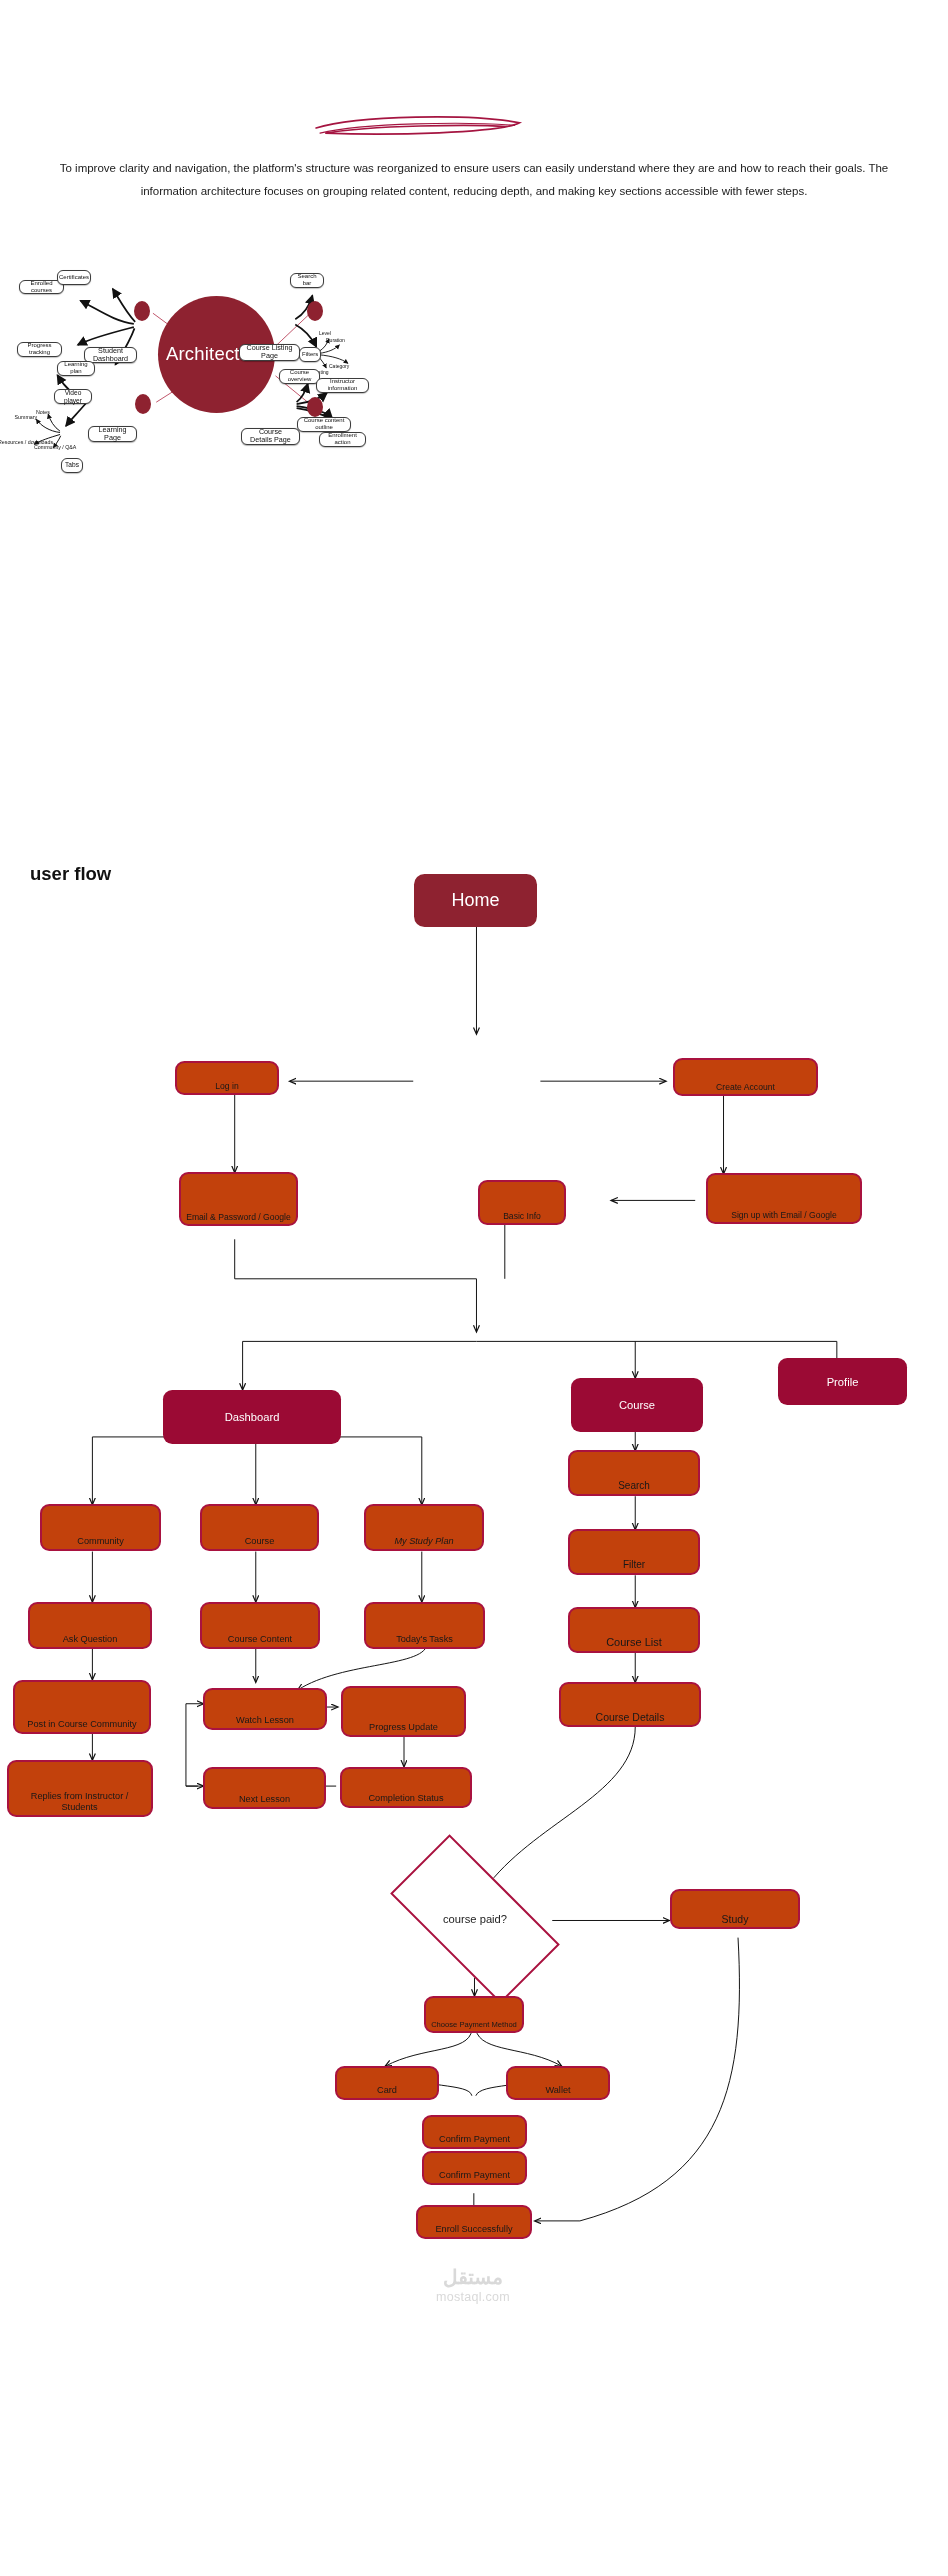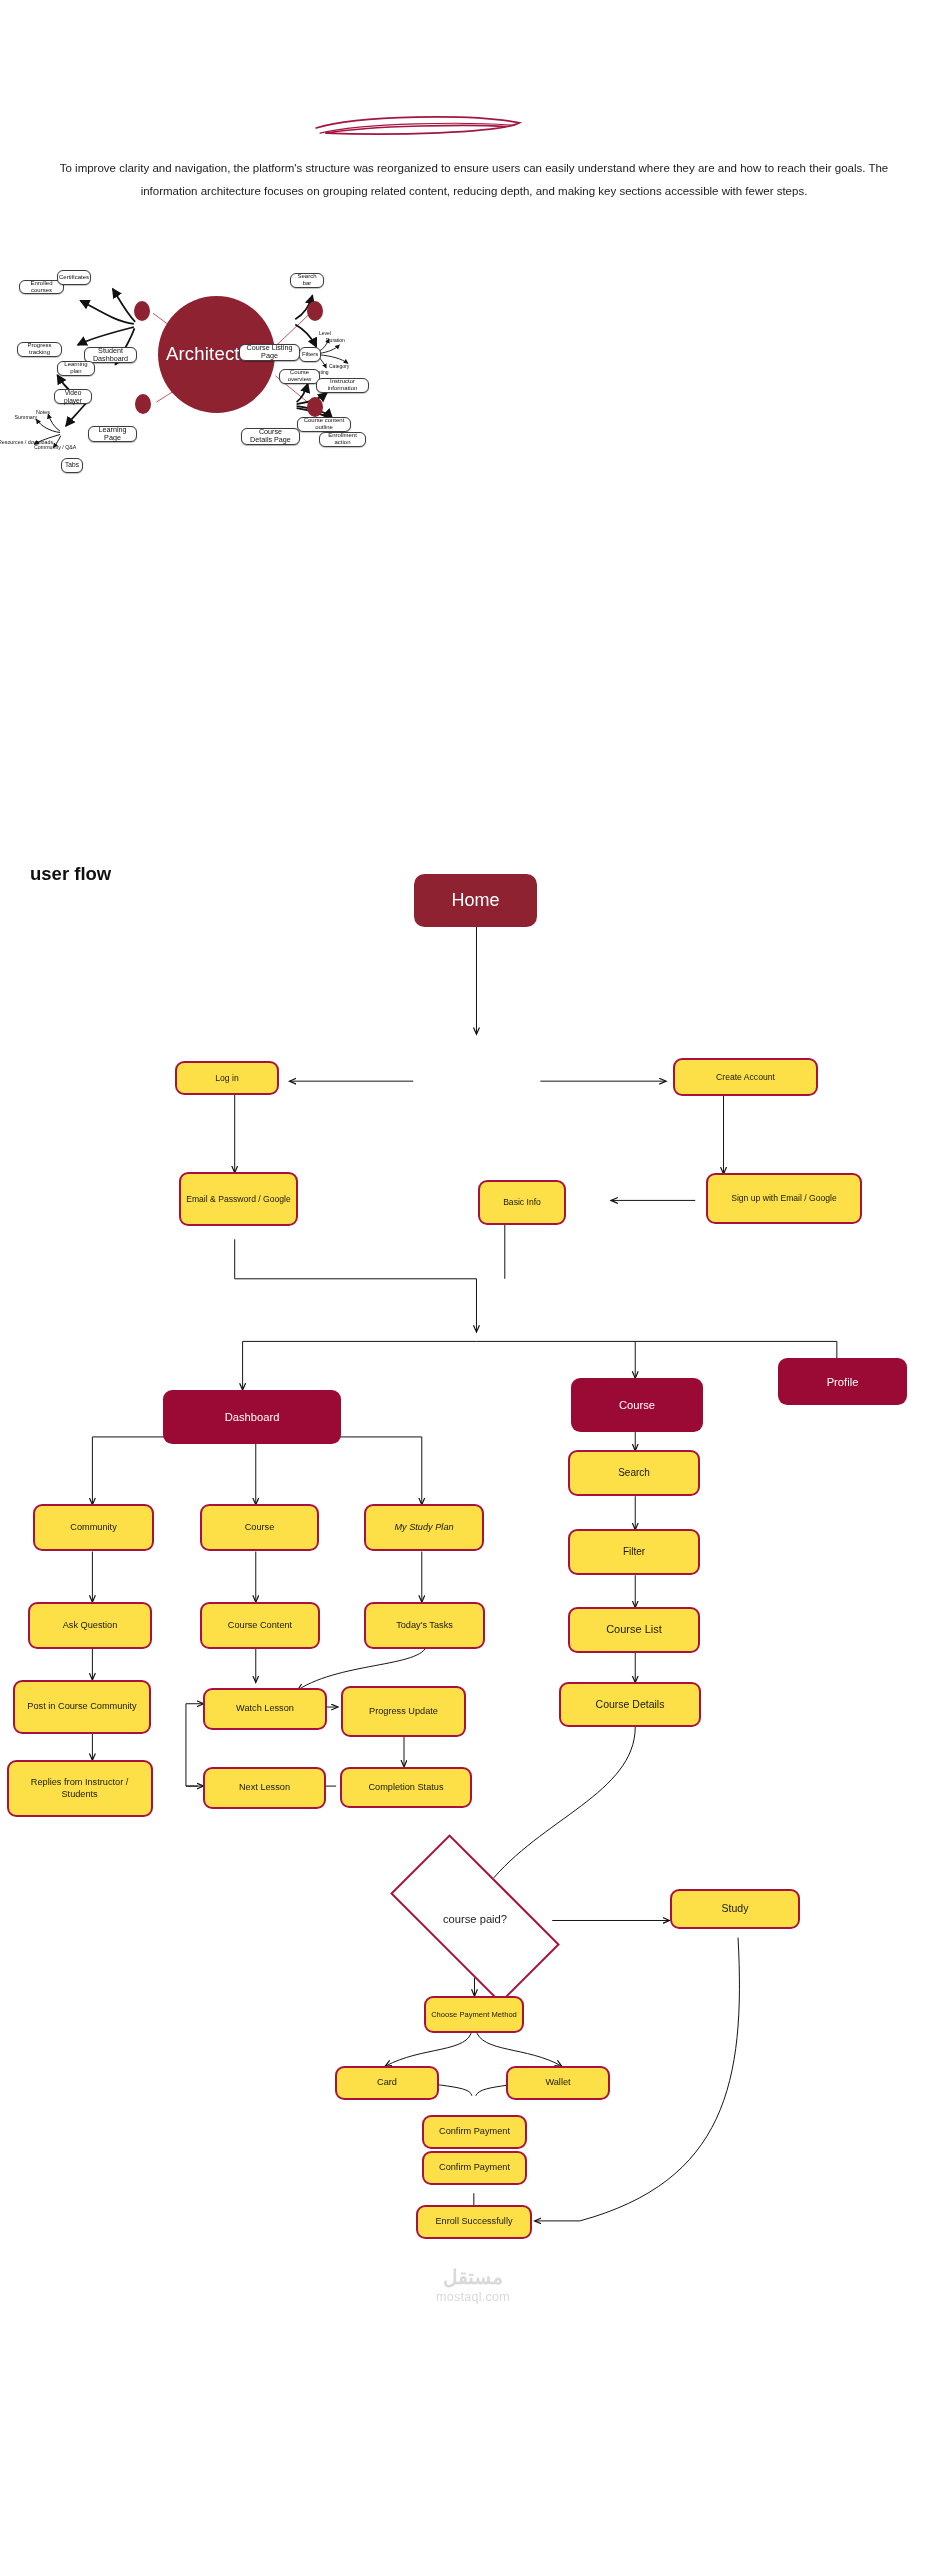--- a/index.html
+++ b/index.html
@@ -56,21 +56,21 @@
     font-size:18.5px; font-weight:700; color:#111;
   }
   #flow { position:absolute; left:0; top:844px; width:949px; height:1732px; }
   #flow svg { position:absolute; left:0; top:0; }
 
   .fnode {
     position:absolute; border-radius:9.2px;
     display:flex; align-items:center; justify-content:center;
     text-align:center; line-height:1.25; padding:1.3px 4px;
   }
-  .fnode.pink { background:#fde047; border:2px solid #A9123F; color:#181818; }
+  .fnode.pink { background:#c2410c; border:2px solid #A9123F; color:#181818;align-items:flex-end; }
   .fnode.dark { background:#9B0A34; border:0; color:#ffffff; }
   .fnode.home { background:#8E2230; border:0; color:#ffffff; border-radius:10.5px; }
   .diamond {
     position:absolute; display:flex; align-items:center;
     justify-content:center; color:#222; text-align:center;
   }
   .diamond .dshape {
     position:absolute; left:0; top:0; width:100%; height:100%;
     background:#ffffff; border:2px solid #A9123F;
     transform:rotate(45deg);
@@ -358,21 +358,21 @@
       </div>
 
     <div class="fnode dark" style="left:571px; top:534px; width:132px; height:54px; font-size:11.2px;">
       <span>Course</span>
       </div>
 
     <div class="fnode dark" style="left:778px; top:514px; width:129px; height:47px; font-size:11.2px;">
       <span>Profile</span>
       </div>
 
-    <div class="fnode pink" style="left:33px; top:660px; width:121px; height:47px; font-size:9.2px;">
+    <div class="fnode pink" style="left:40px; top:660px; width:121px; height:47px; font-size:9.2px;">
       <span>Community</span>
       </div>
     <div class="fnode pink" style="left:200px; top:660px; width:119px; height:47px; font-size:9.2px;">
       <span>Course</span>
       </div>
     <div class="fnode pink" style="left:364px; top:660px; width:120px; height:47px; font-size:9.2px;font-style:italic;">
       <span>My Study Plan</span>
       </div>
 
     <div class="fnode pink" style="left:28px; top:758px; width:124px; height:47px; font-size:9.2px;">

